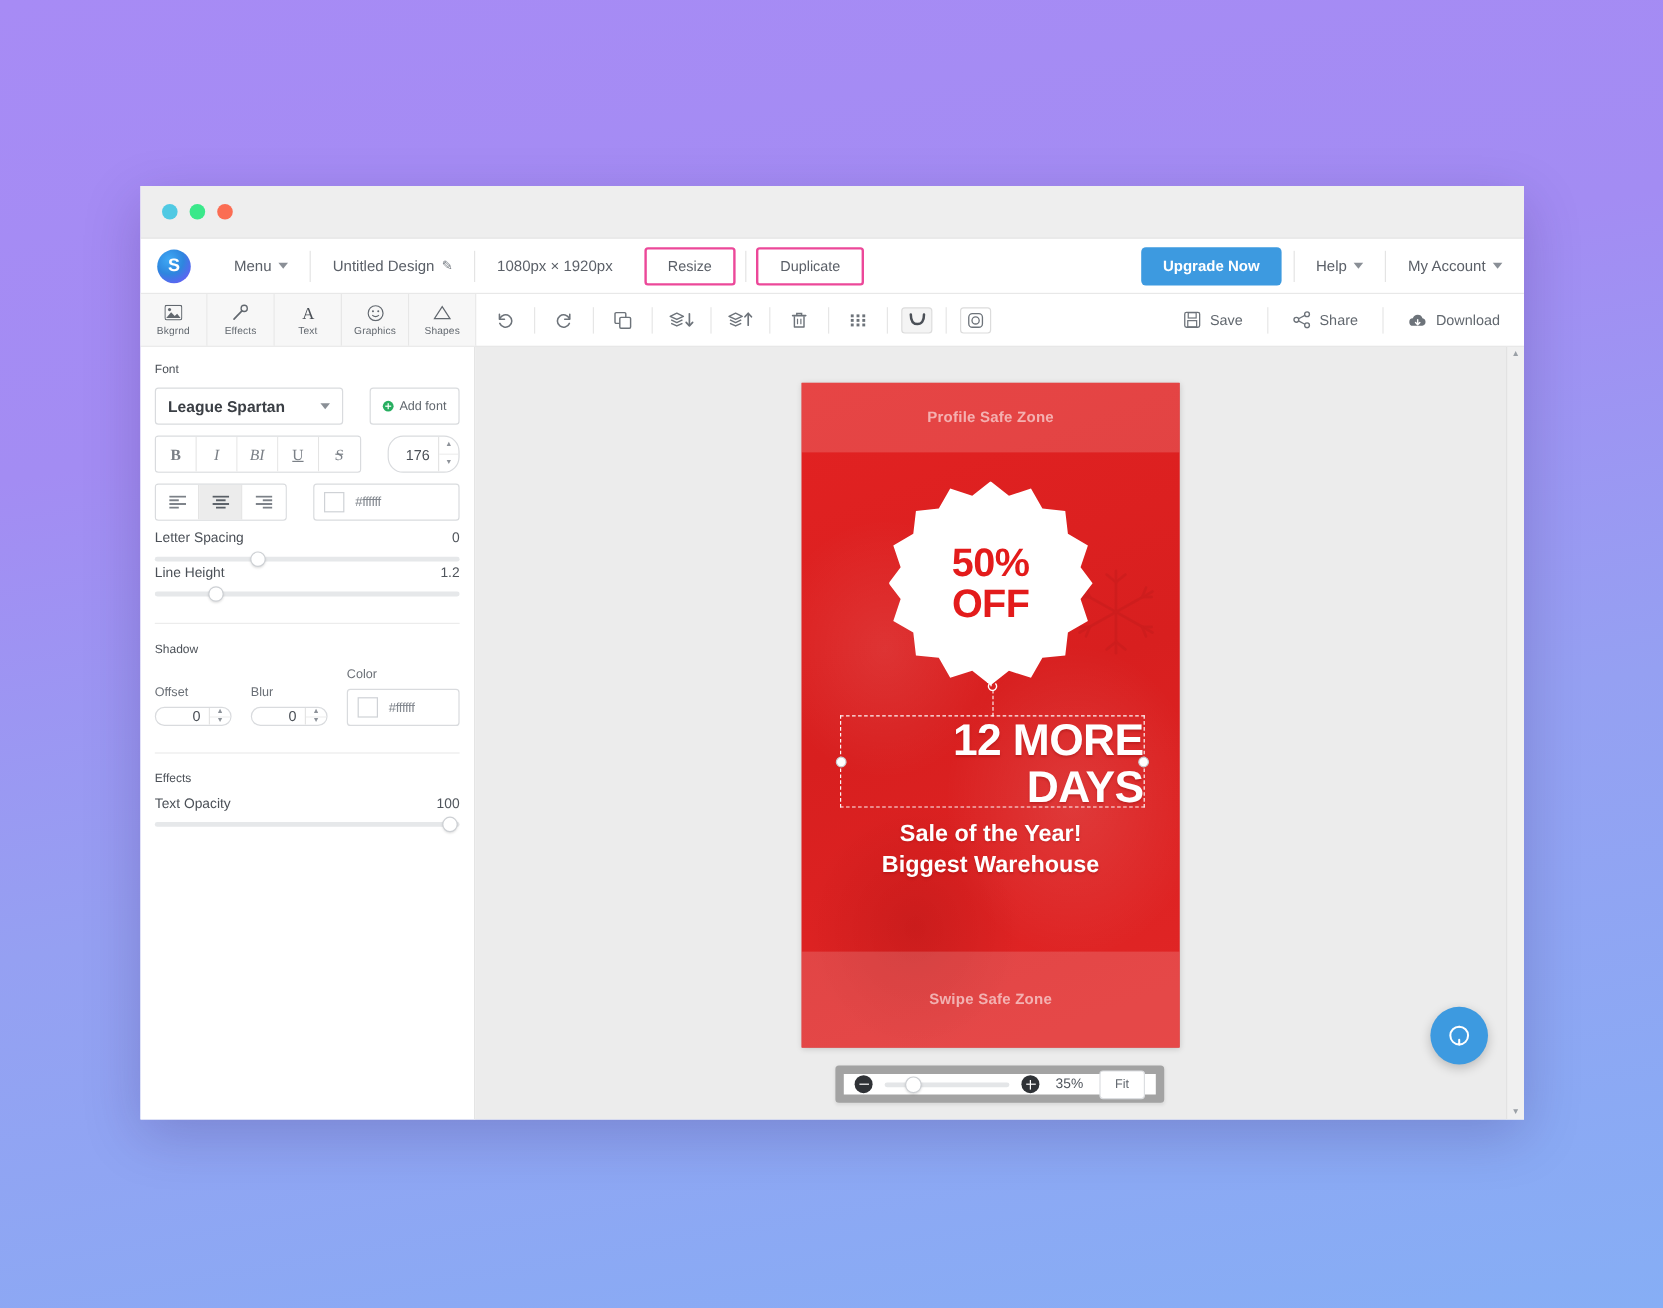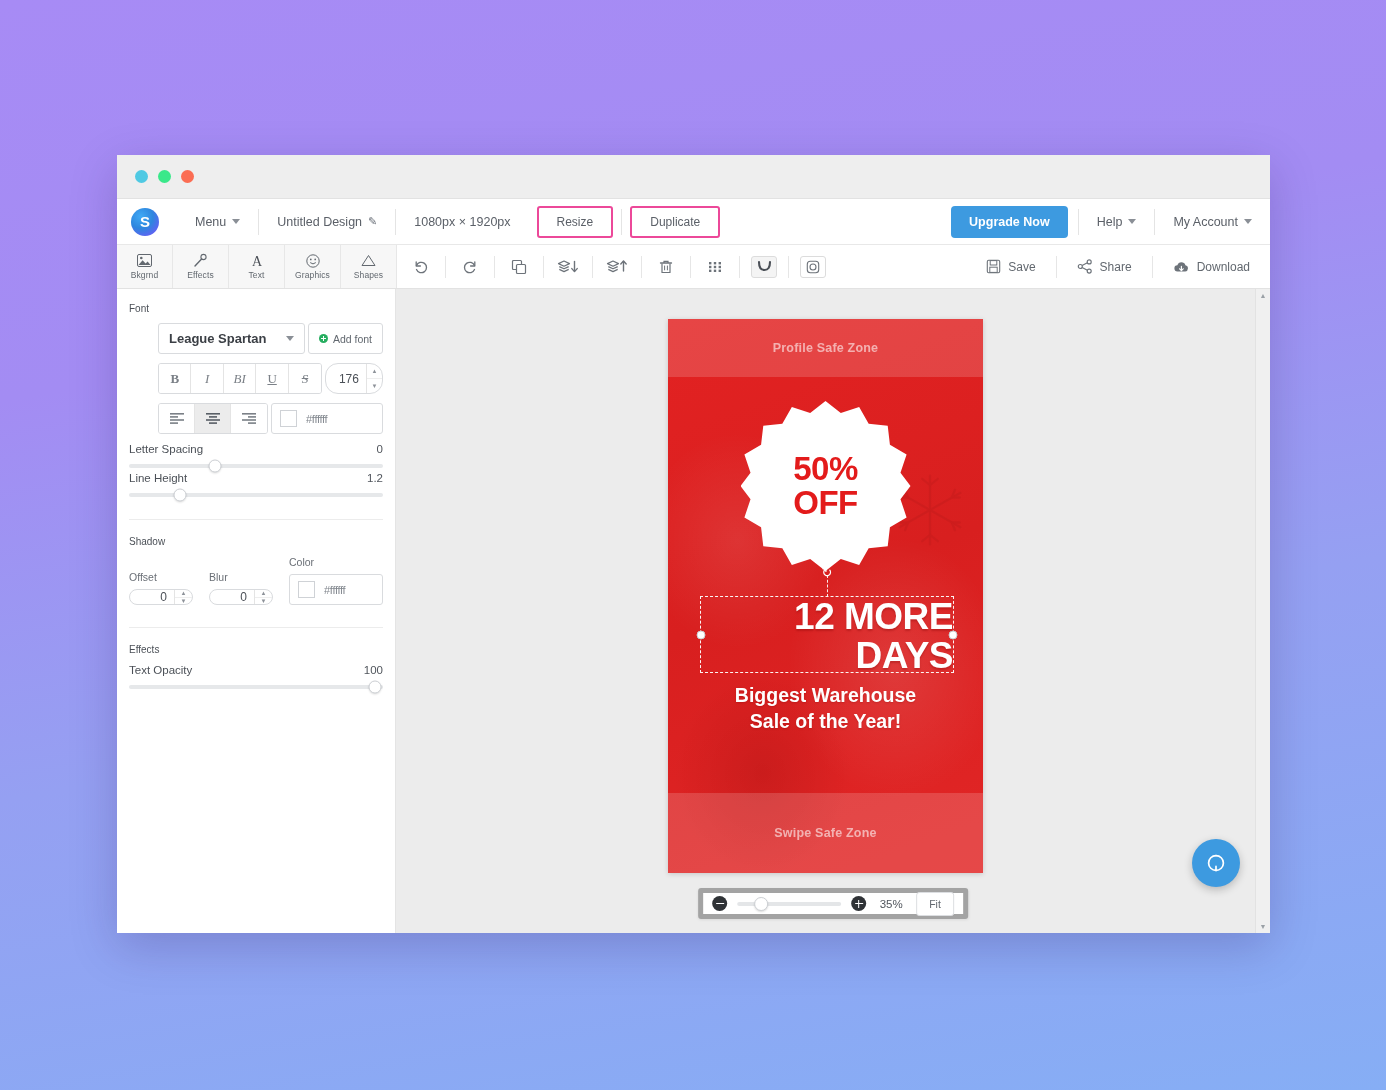--- a/index.html
+++ b/index.html
@@ -96,21 +96,21 @@
   }
 
   
   .body-split { display: flex; height: calc(778px - 44px - 46px - 44px); }
 
   .side-panel {
     width: 279px; background: #fff; border-right: 1px solid #e4e4e4;
     padding: 14px 12px; overflow: hidden;
   }
   .sect-title { font-size: 10px; color: #4b5057; margin-bottom: 9px; }
-  .row { display: flex; gap: 3px; margin-bottom: 9px; margin-left: 29px; }
+  .row { display: flex; gap: 22px; margin-bottom: 9px; }
 
   .select {
     flex: 1 1 auto; height: 31px; border: 1px solid #d9dbde; border-radius: 3px;
     background: #fff; display: flex; align-items: center; justify-content: space-between;
     padding: 0 10px; cursor: pointer;
   }
   .select .val { font-size: 13px; font-weight: bold; color: #3b3f45; }
   .addfont {
     height: 31px; border: 1px solid #d9dbde; border-radius: 3px; background: #fff;
     display: flex; align-items: center; gap: 5px; padding: 0 10px;
@@ -252,21 +252,21 @@
 
   .subline {
     position: absolute; left: 20px; right: 20px; top: 364px; text-align: center;
     color: #fff; font-weight: 800; font-size: 19.5px; line-height: 1.33;
     text-shadow: 0 1px 2px rgba(120,0,0,0.25);
   }
 
   
   .zoombar {
     position: absolute; left: 50%; transform: translateX(-50%); bottom: 14px;
-    height: 31px; background: #fff; border: 5px solid #a3a3a3; border-radius: 3px;
+    height: 31px; background: #fff; border: 7px solid #a3a3a3; border-radius: 3px;
     display: flex; align-items: center; gap: 10px; padding: 0 9px;
     box-shadow: 0 1px 3px rgba(0,0,0,0.08);
   }
   .zb-circle {
     width: 15px; height: 15px; border-radius: 50%; background: #2f3236;
     position: relative; cursor: pointer; flex: none;
   }
   .zb-circle::before { content:""; position:absolute; left:3.5px; top:6.9px; width:8px; height:1.6px; background:#fff; }
   .zb-circle.plus::after { content:""; position:absolute; top:3.5px; left:6.9px; height:8px; width:1.6px; background:#fff; }
   .zb-track { width: 104px; height: 4px; background: #e4e6e8; border-radius: 2px; position: relative; }
@@ -693,22 +693,22 @@
 
         <div class="headline-box">
           <span class="rot-stem"></span>
           <span class="rot-handle">↻</span>
           <span class="hl-handle" style="left:0"></span>
           <span class="hl-handle" style="left:100%"></span>
           <div class="h1">12 MORE DAYS</div>
         </div>
 
         <div class="subline">
+          <div>Sale of the Year!</div>
           <div>Biggest Warehouse</div>
-          <div>Sale of the Year!</div>
         </div>
 
         <div class="safezone bottom">
           <span>Swipe Safe Zone</span>
         </div>
       </div>
 
       <div class="zoombar">
         <span class="zb-circle"></span>
         <span class="zb-track">

